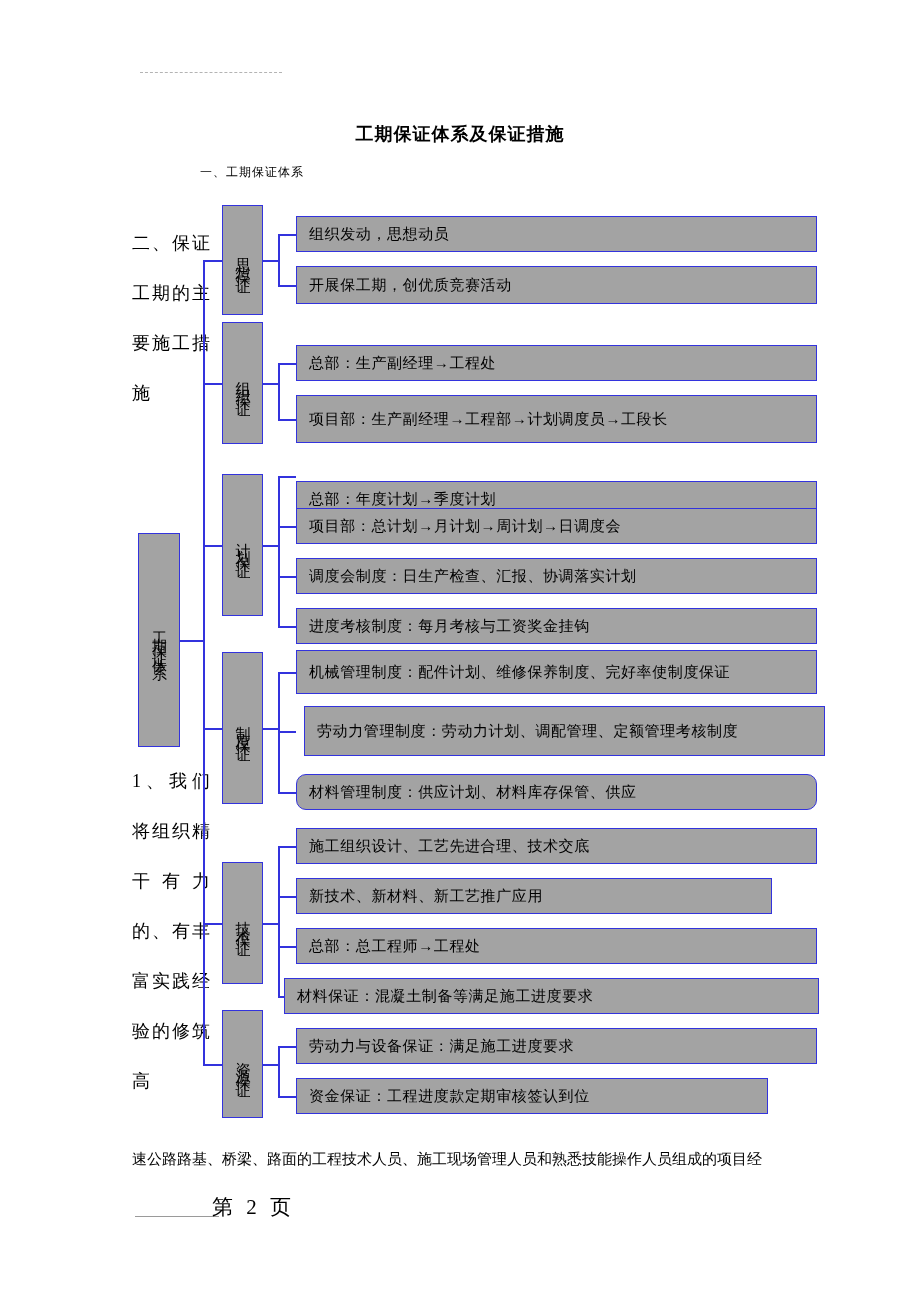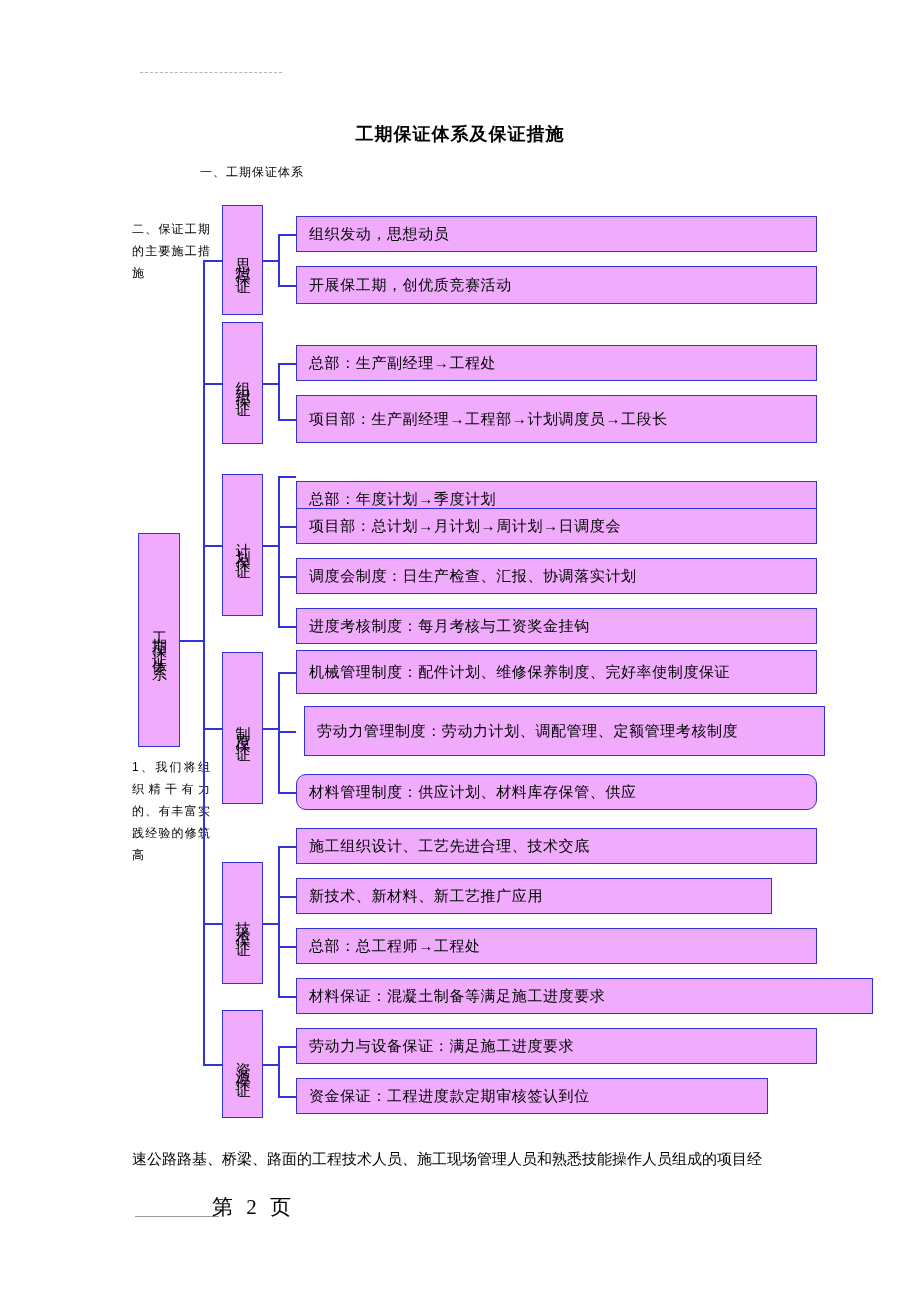--- a/index.html
+++ b/index.html
@@ -33,38 +33,38 @@
   }
   .section-heading{
     position:absolute;left:200px;top:164px;
     font-size:12px;letter-spacing:1px;
     font-family:Liberation Mono, monospace;
   }
 
   
   .narrow-col{
     position:absolute;left:132px;width:78px;
-    font-size:12px;line-height:22px;
+    font-size:18px;line-height:50px;
     text-align:justify;text-align-last:justify;
-    font-family:Liberation Sans, sans-serif;
+    font-family:Liberation Serif, serif;
     word-break:break-all;
   }
   #narrow-a{top:218px;}
   #narrow-b{top:756px;}
   .bottom-para{
     position:absolute;left:132px;top:1148px;width:700px;
     font-size:15px;line-height:22px;
     font-family:"Liberation Sans","DejaVu Sans",sans-serif;
     word-break:break-all;
   }
 
   
   #diagram{position:absolute;left:0;top:0;width:920px;height:1302px;}
   .box{
-    position:absolute;border:1.6px solid #3333dd;background:#f0abfc;
+    position:absolute;border:1.6px solid #3333dd;background:#a3a3a3;
     box-sizing:border-box;
   }
   .vbox{ 
     font-size:15px;line-height:1.28;
     font-family:"Liberation Serif","DejaVu Serif",serif;
     writing-mode:vertical-rl;text-orientation:upright;
     display:flex;align-items:center;justify-content:center;
     letter-spacing:7px;overflow:hidden;
   }
   .cbox{ 
@@ -144,21 +144,21 @@
       <div class="box cbox" style="left: 296px; top: 458px; width: 521px; height: 36px; margin-top: 23px;">总部：年度计划→季度计划</div>
       <div class="box cbox" style="left: 296px; top: 508px; width: 521px; height: 36px;">项目部：总计划→月计划→周计划→日调度会</div>
       <div class="box cbox" style="left: 296px; top: 558px; width: 521px; height: 36px;">调度会制度：日生产检查、汇报、协调落实计划</div>
       <div class="box cbox" style="left: 296px; top: 608px; width: 521px; height: 36px;">进度考核制度：每月考核与工资奖金挂钩</div>
       <div class="box cbox" style="left: 296px; top: 650px; width: 521px; height: 44px;">机械管理制度：配件计划、维修保养制度、完好率使制度保证</div>
       <div class="box cbox" style="left: 296px; top: 706px; width: 521px; height: 50px; margin-left: 8px;">劳动力管理制度：劳动力计划、调配管理、定额管理考核制度</div>
       <div class="box cbox" style="left: 296px; top: 774px; width: 521px; height: 36px; border-radius: 10px;">材料管理制度：供应计划、材料库存保管、供应</div>
       <div class="box cbox" style="left: 296px; top: 828px; width: 521px; height: 36px;">施工组织设计、工艺先进合理、技术交底</div>
       <div class="box cbox" style="left: 296px; top: 878px; width: 476px; height: 36px;">新技术、新材料、新工艺推广应用</div>
       <div class="box cbox" style="left: 296px; top: 928px; width: 521px; height: 36px;">总部：总工程师→工程处</div>
-      <div class="box cbox" style="left: 296px; top: 978px; width: 577px; height: 36px;">材料保证：混凝土制备等满足施工进度要求</div>
+      <div class="box cbox" style="left: 284px; top: 978px; width: 535px; height: 36px;">材料保证：混凝土制备等满足施工进度要求</div>
       <div class="box cbox" style="left: 296px; top: 1028px; width: 521px; height: 36px;">劳动力与设备保证：满足施工进度要求</div>
       <div class="box cbox" style="left: 296px; top: 1078px; width: 472px; height: 36px;">资金保证：工程进度款定期审核签认到位</div>
     </div>
 
   <div class="footer-rule"></div>
   <div class="footer-text">第 2 页</div>
 
 </div>
 
 </body></html>

